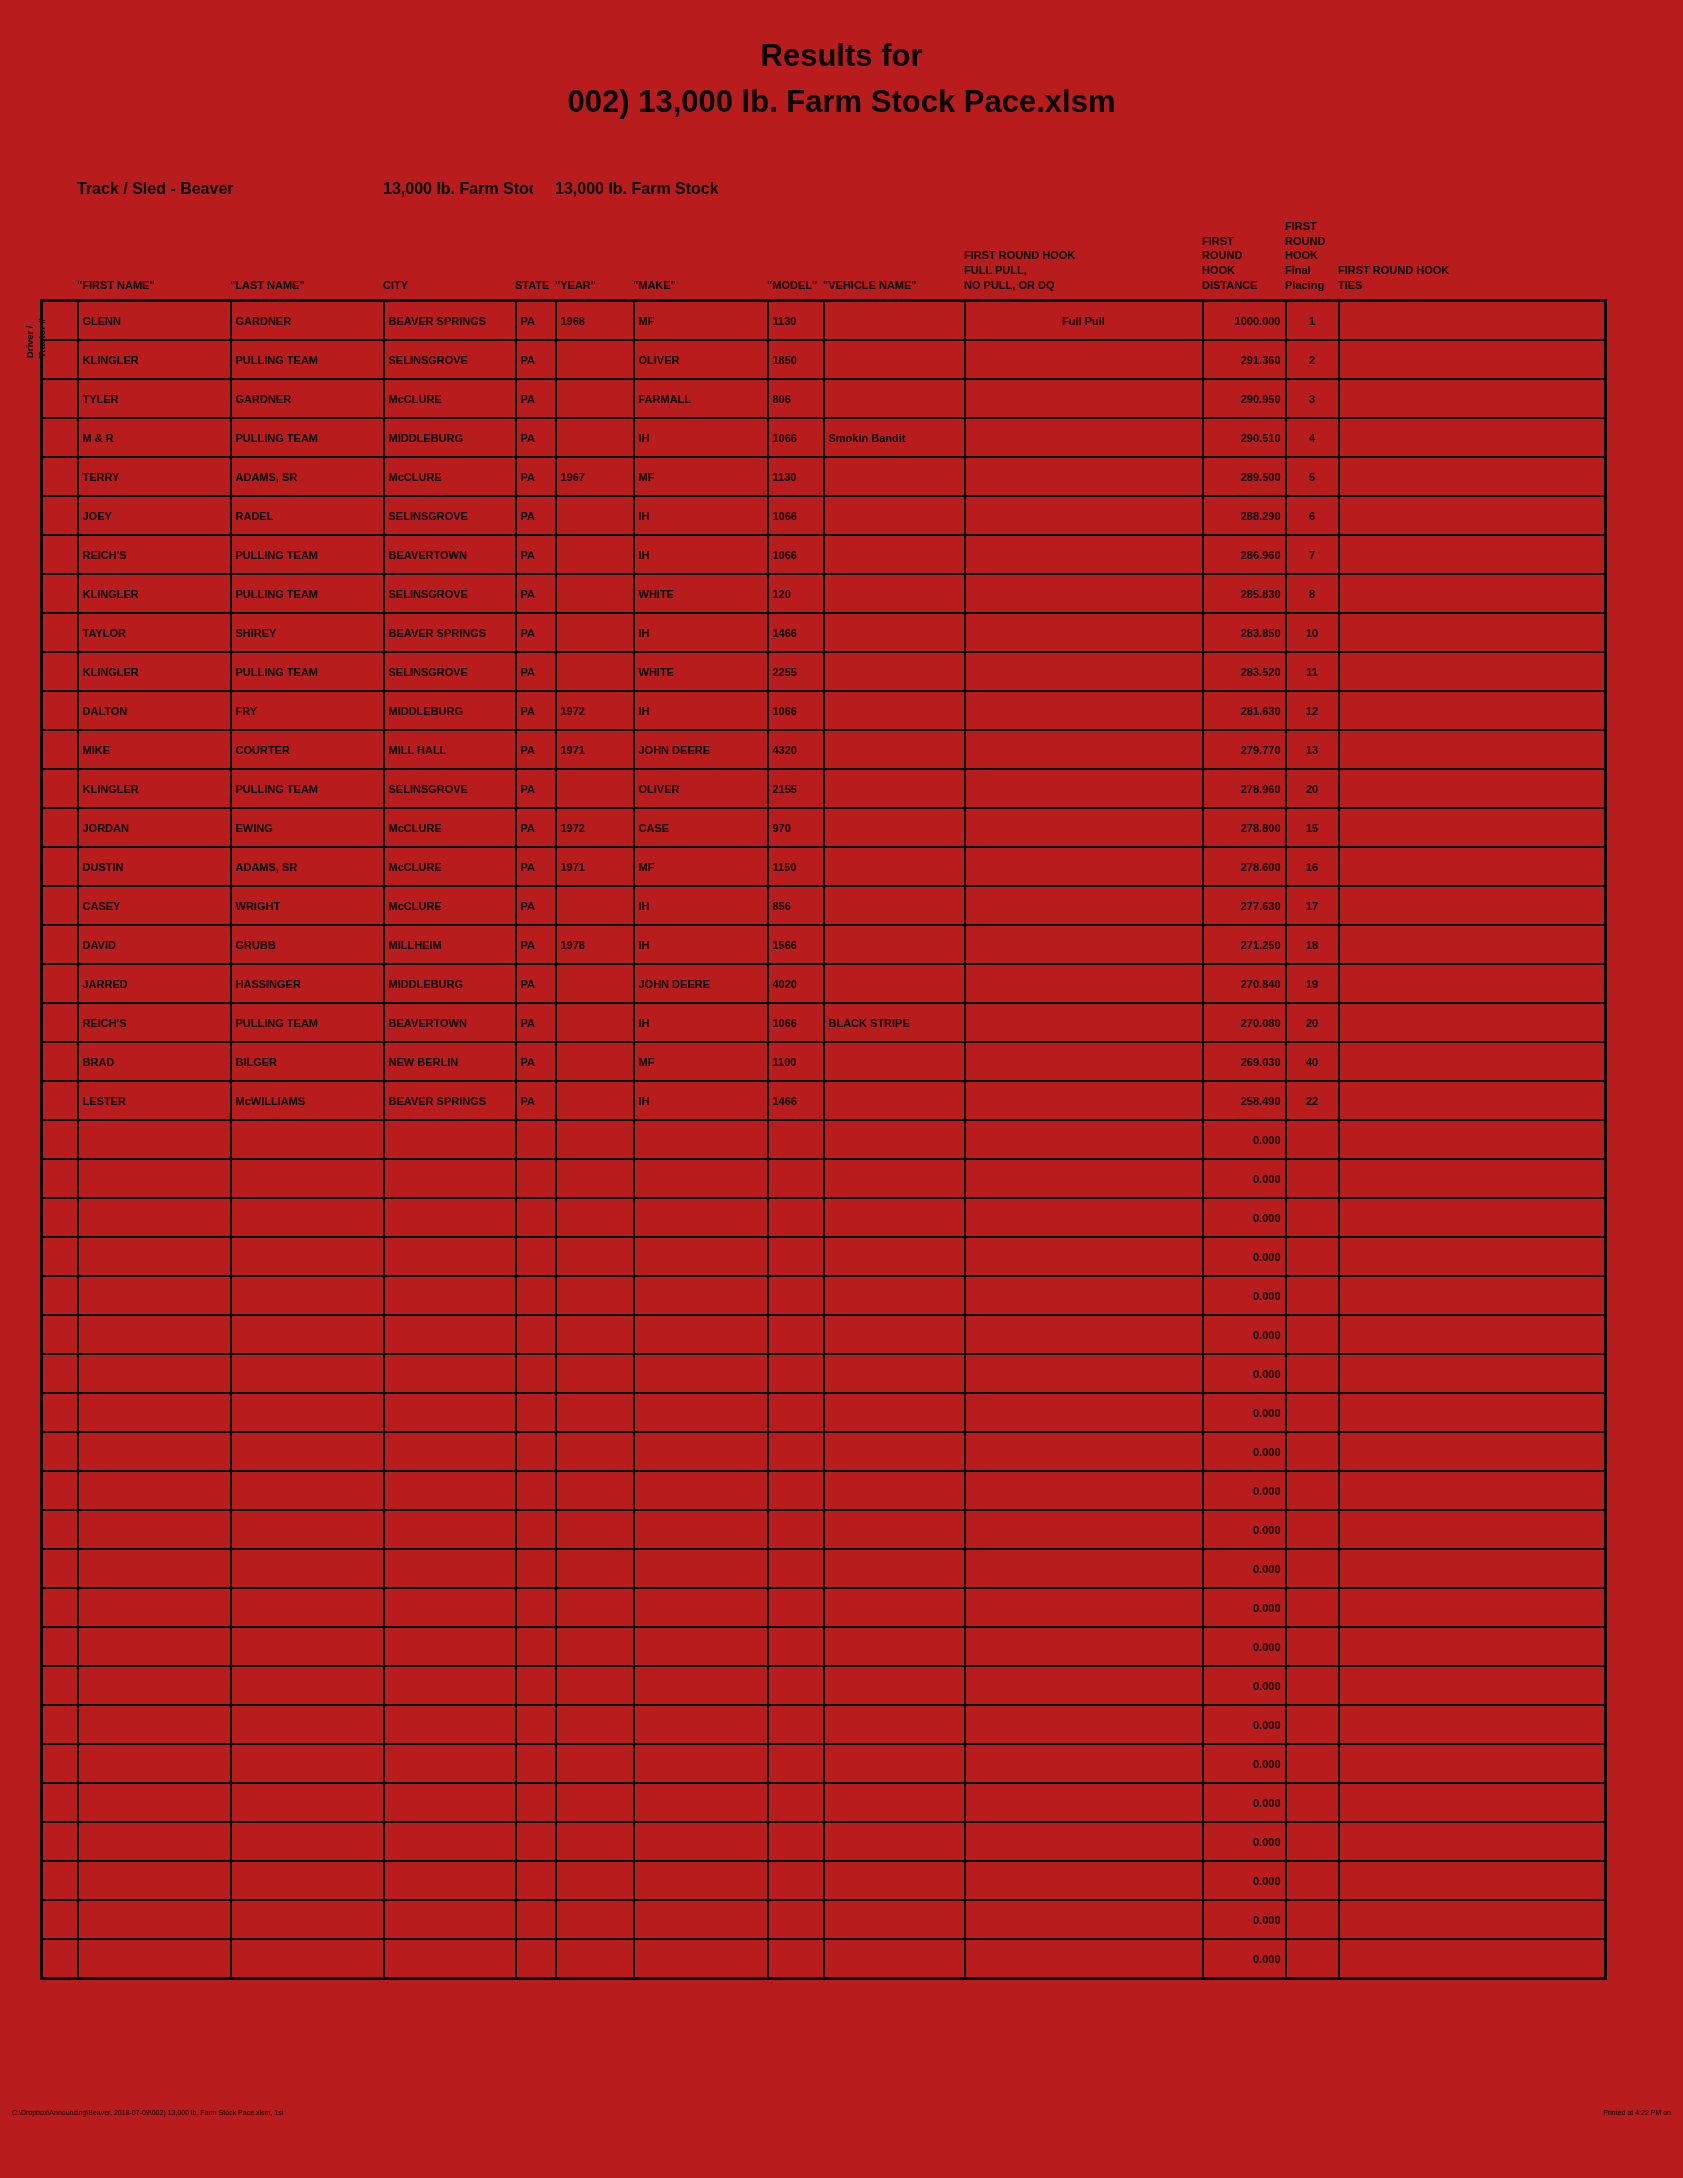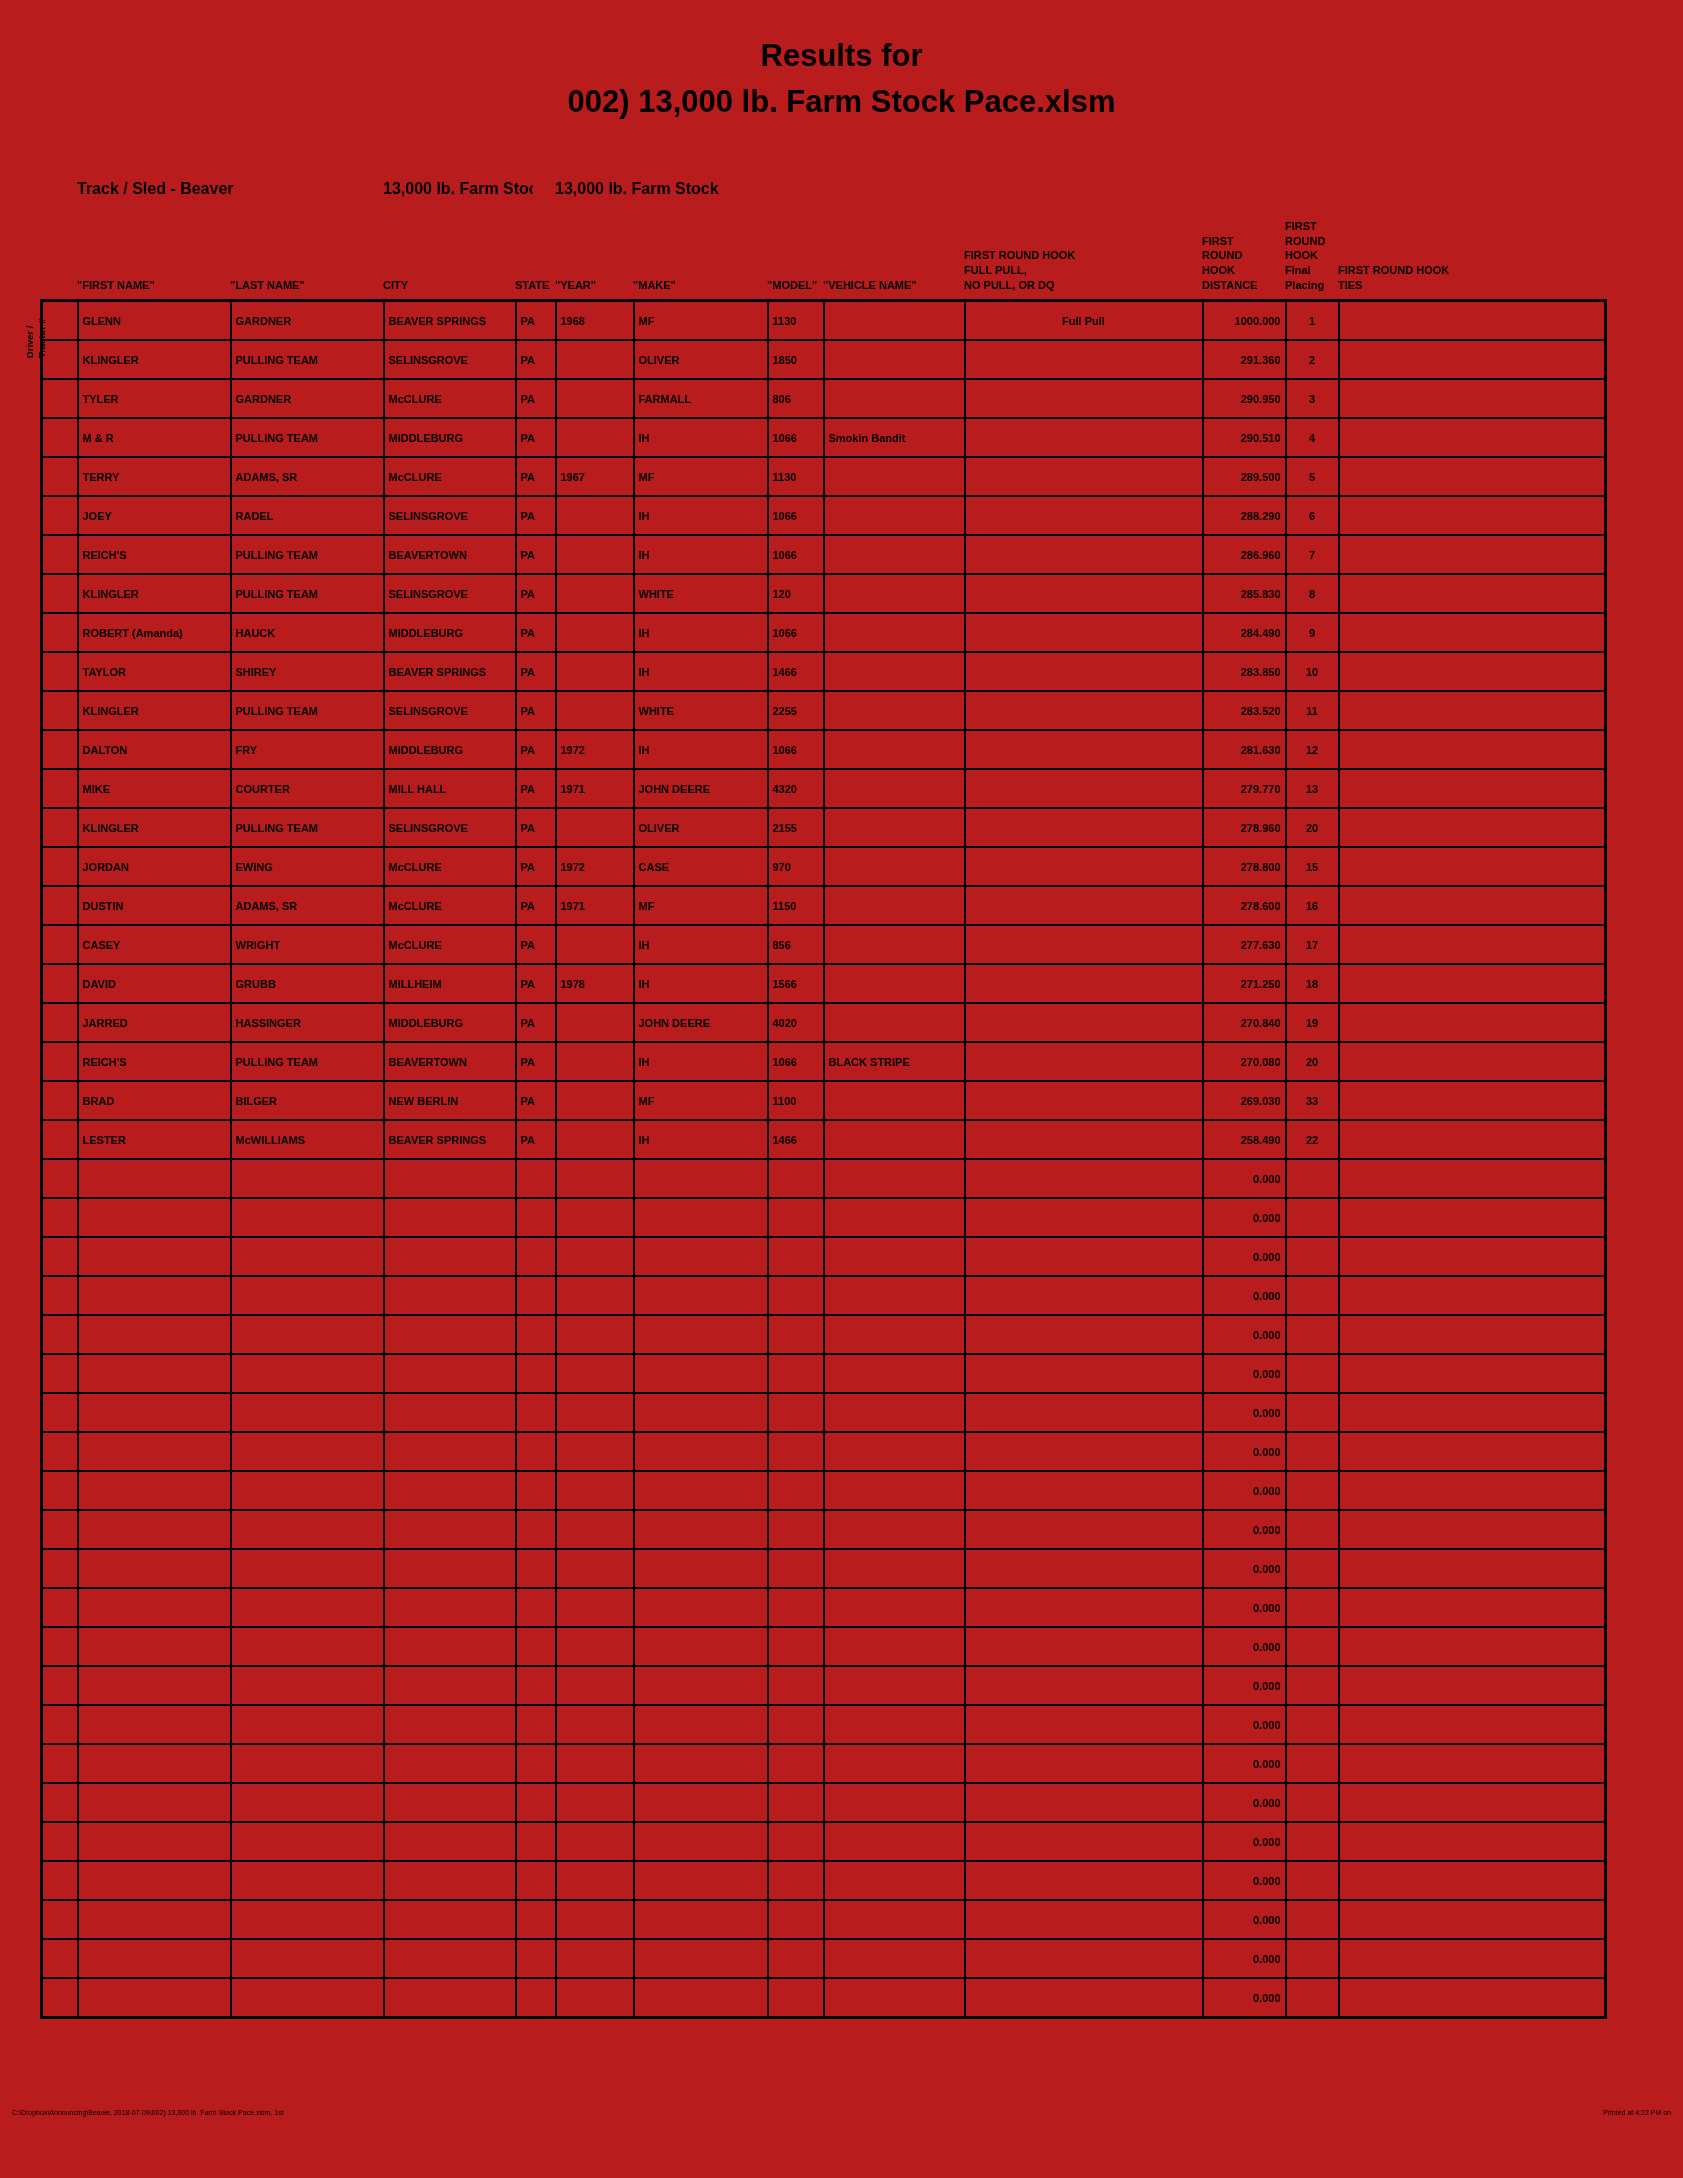--- a/index.html
+++ b/index.html
@@ -253,35 +253,20 @@
       <td class="al">WHITE</td>
       <td class="al">120</td>
       <td class="al"></td>
       <td class="ac"></td>
       <td class="ar">285.830</td>
       <td class="ac">8</td>
       <td class="al"></td>
     </tr>
           <tr>
       <td class="ac"></td>
-      <td class="al">ROBERT (Amanda)</td>
-      <td class="al">HAUCK</td>
-      <td class="al">MIDDLEBURG</td>
-      <td class="al">PA</td>
-      <td class="al"></td>
-      <td class="al">IH</td>
-      <td class="al">1066</td>
-      <td class="al"></td>
-      <td class="ac"></td>
-      <td class="ar">284.490</td>
-      <td class="ac">9</td>
-      <td class="al"></td>
-    </tr>
-          <tr>
-      <td class="ac"></td>
       <td class="al">TAYLOR</td>
       <td class="al">SHIREY</td>
       <td class="al">BEAVER SPRINGS</td>
       <td class="al">PA</td>
       <td class="al"></td>
       <td class="al">IH</td>
       <td class="al">1466</td>
       <td class="al"></td>
       <td class="ac"></td>
       <td class="ar">283.850</td>
@@ -443,21 +428,21 @@
       <td class="al">BRAD</td>
       <td class="al">BILGER</td>
       <td class="al">NEW BERLIN</td>
       <td class="al">PA</td>
       <td class="al"></td>
       <td class="al">MF</td>
       <td class="al">1100</td>
       <td class="al"></td>
       <td class="ac"></td>
       <td class="ar">269.030</td>
-      <td class="ac">33</td>
+      <td class="ac">40</td>
       <td class="al"></td>
     </tr>
           <tr>
       <td class="ac"></td>
       <td class="al">LESTER</td>
       <td class="al">McWILLIAMS</td>
       <td class="al">BEAVER SPRINGS</td>
       <td class="al">PA</td>
       <td class="al"></td>
       <td class="al">IH</td>

